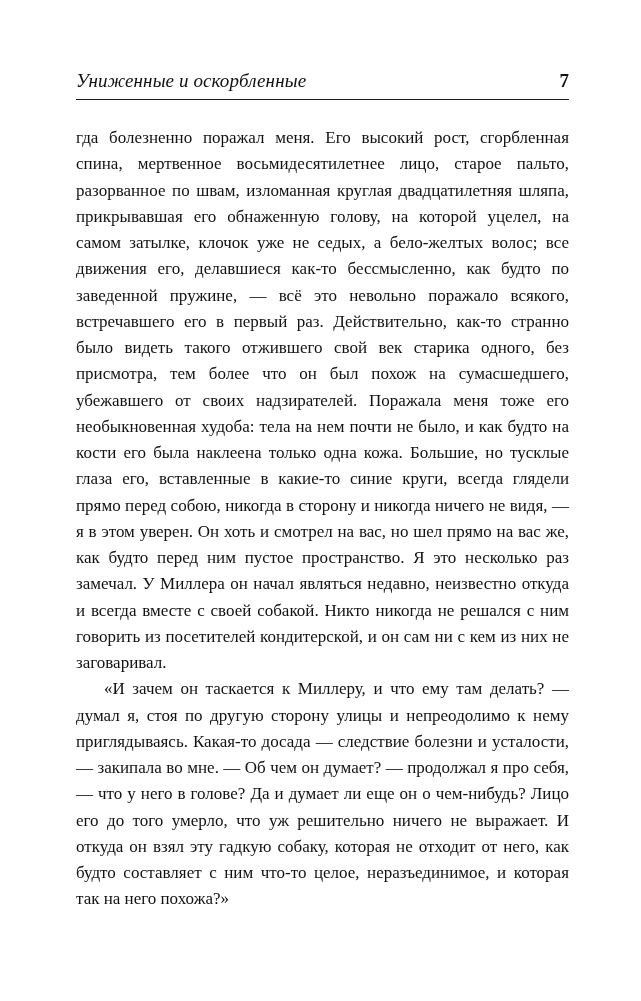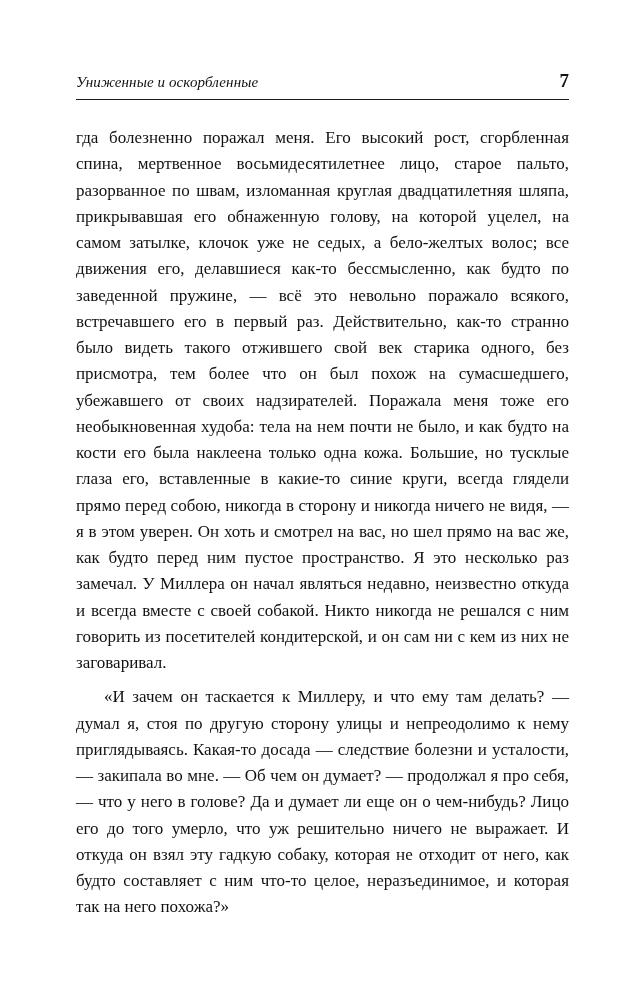--- a/index.html
+++ b/index.html
@@ -25,21 +25,21 @@
   .header {
     display: flex;
     align-items: baseline;
     justify-content: space-between;
     border-bottom: 1.5px solid #1a1a1a;
     padding-bottom: 7px;
     margin-bottom: 25px;
   }
   .running-title {
     font-style: italic;
-    font-size: 15px;
+    font-size: 19px;
     letter-spacing: 0.1px;
     color: #111111;
     white-space: nowrap;
   }
   .page-number {
     font-size: 19px;
     font-weight: bold;
     color: #111111;
   }
   .body-text p {
@@ -49,21 +49,20 @@
     text-align: justify;
     text-justify: inter-word;
     hyphens: manual;
     color: #111111;
   }
   .body-text p.first {
     text-indent: 0;
   }
   .body-text p.indent {
     text-indent: 28px;
-    margin-top: 8px;
   }
 </style>
 </head>
 <body>
 
 <div class="page">
 
   <div class="header">
     <div class="running-title">Униженные и оскорбленные</div>
     <div class="page-number">7</div>

